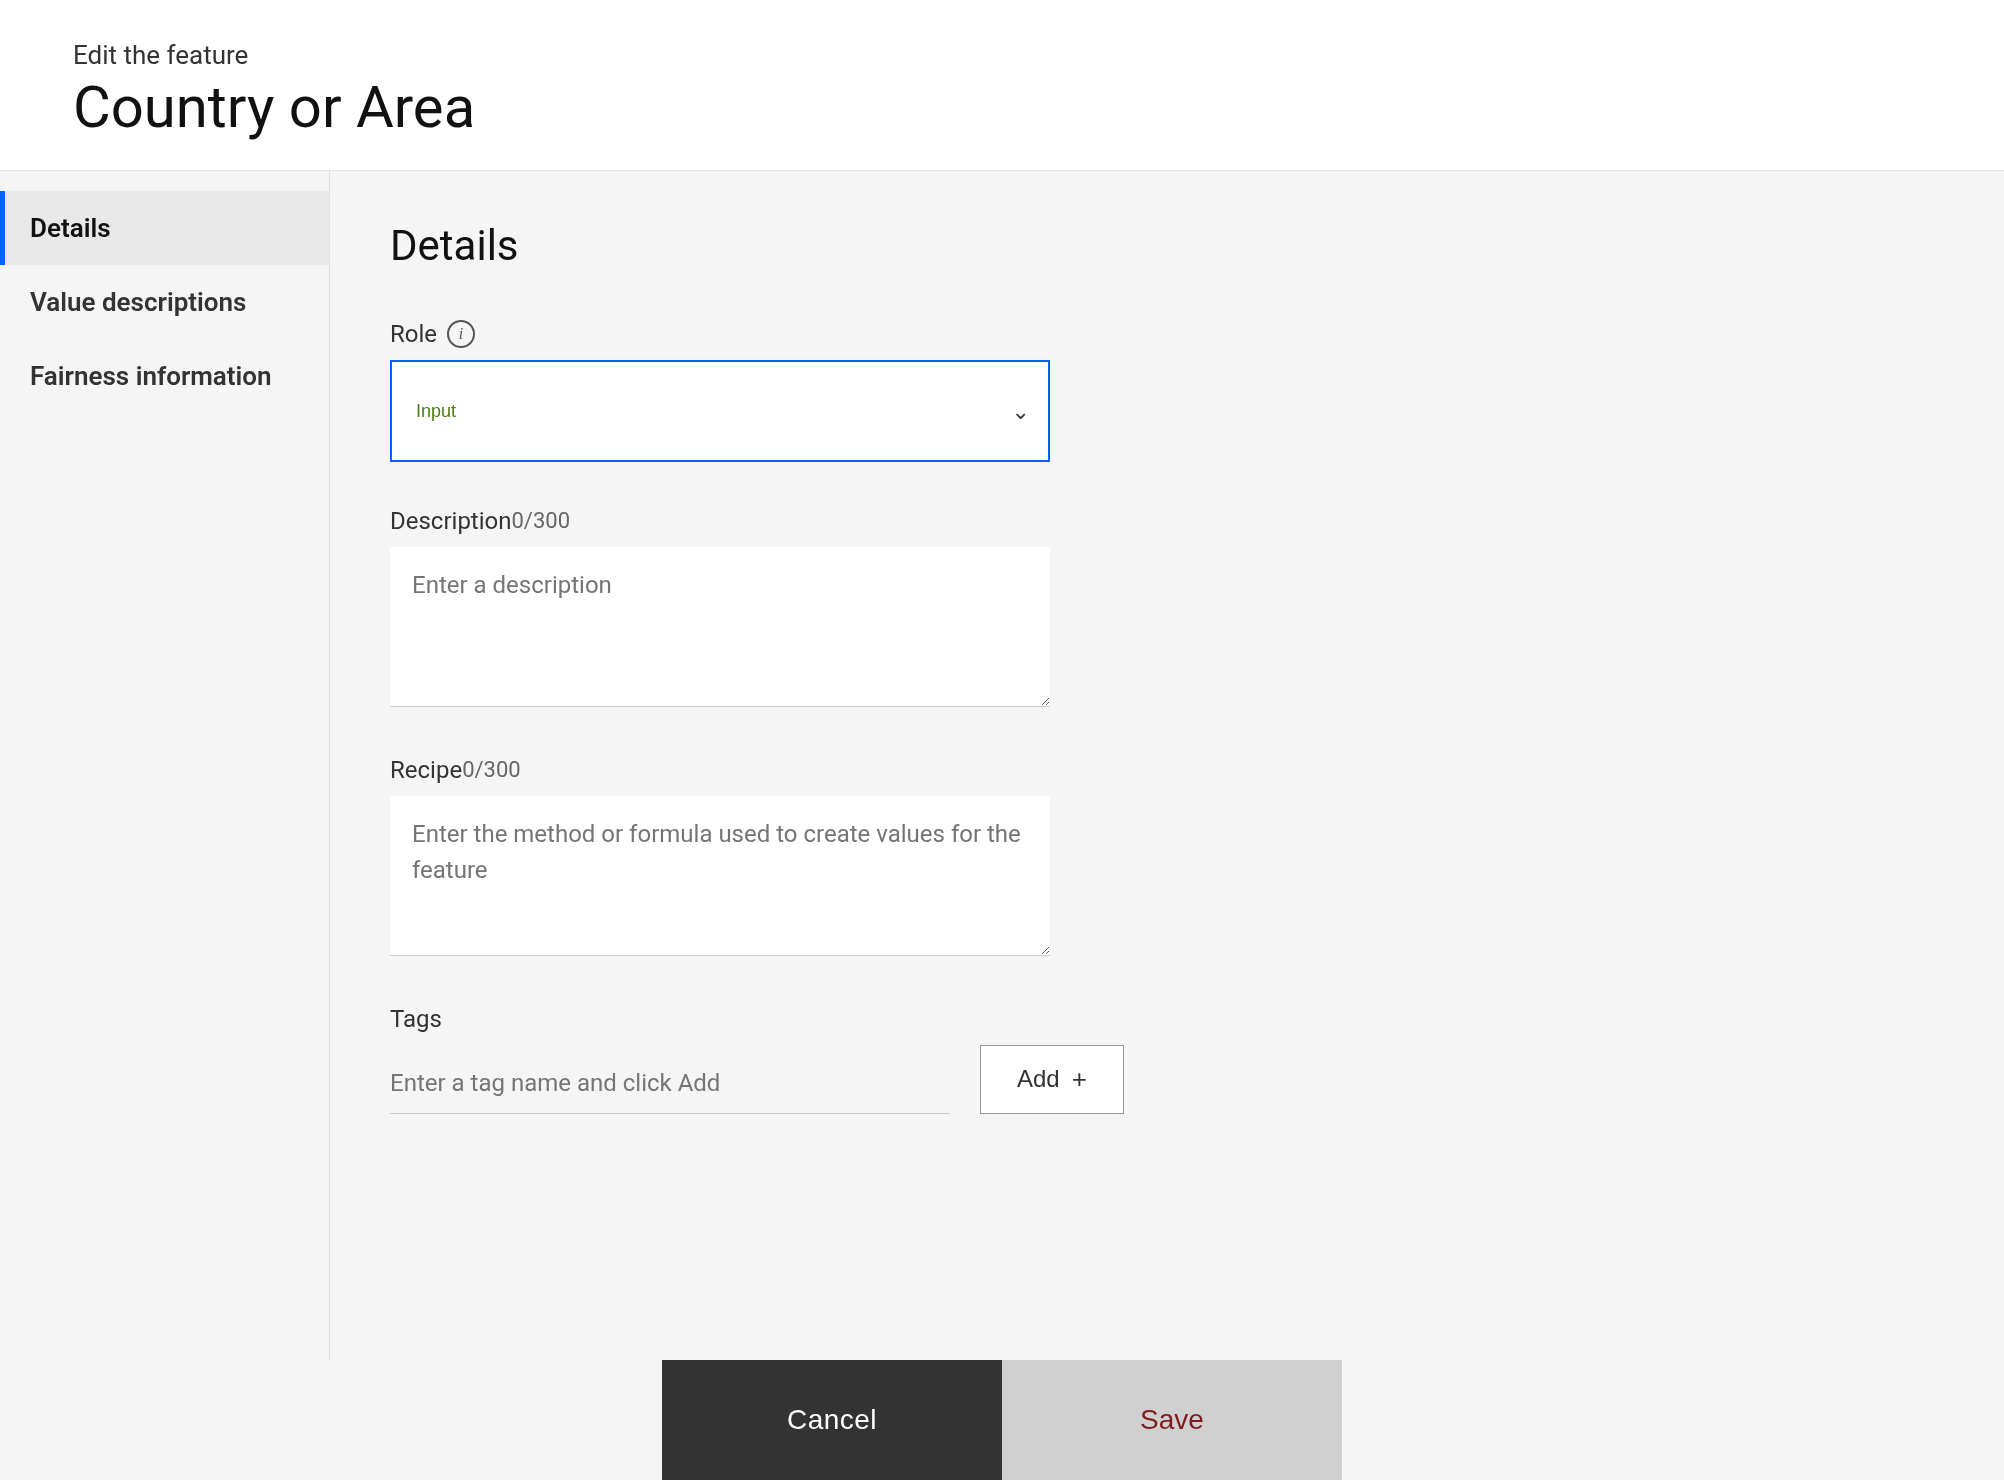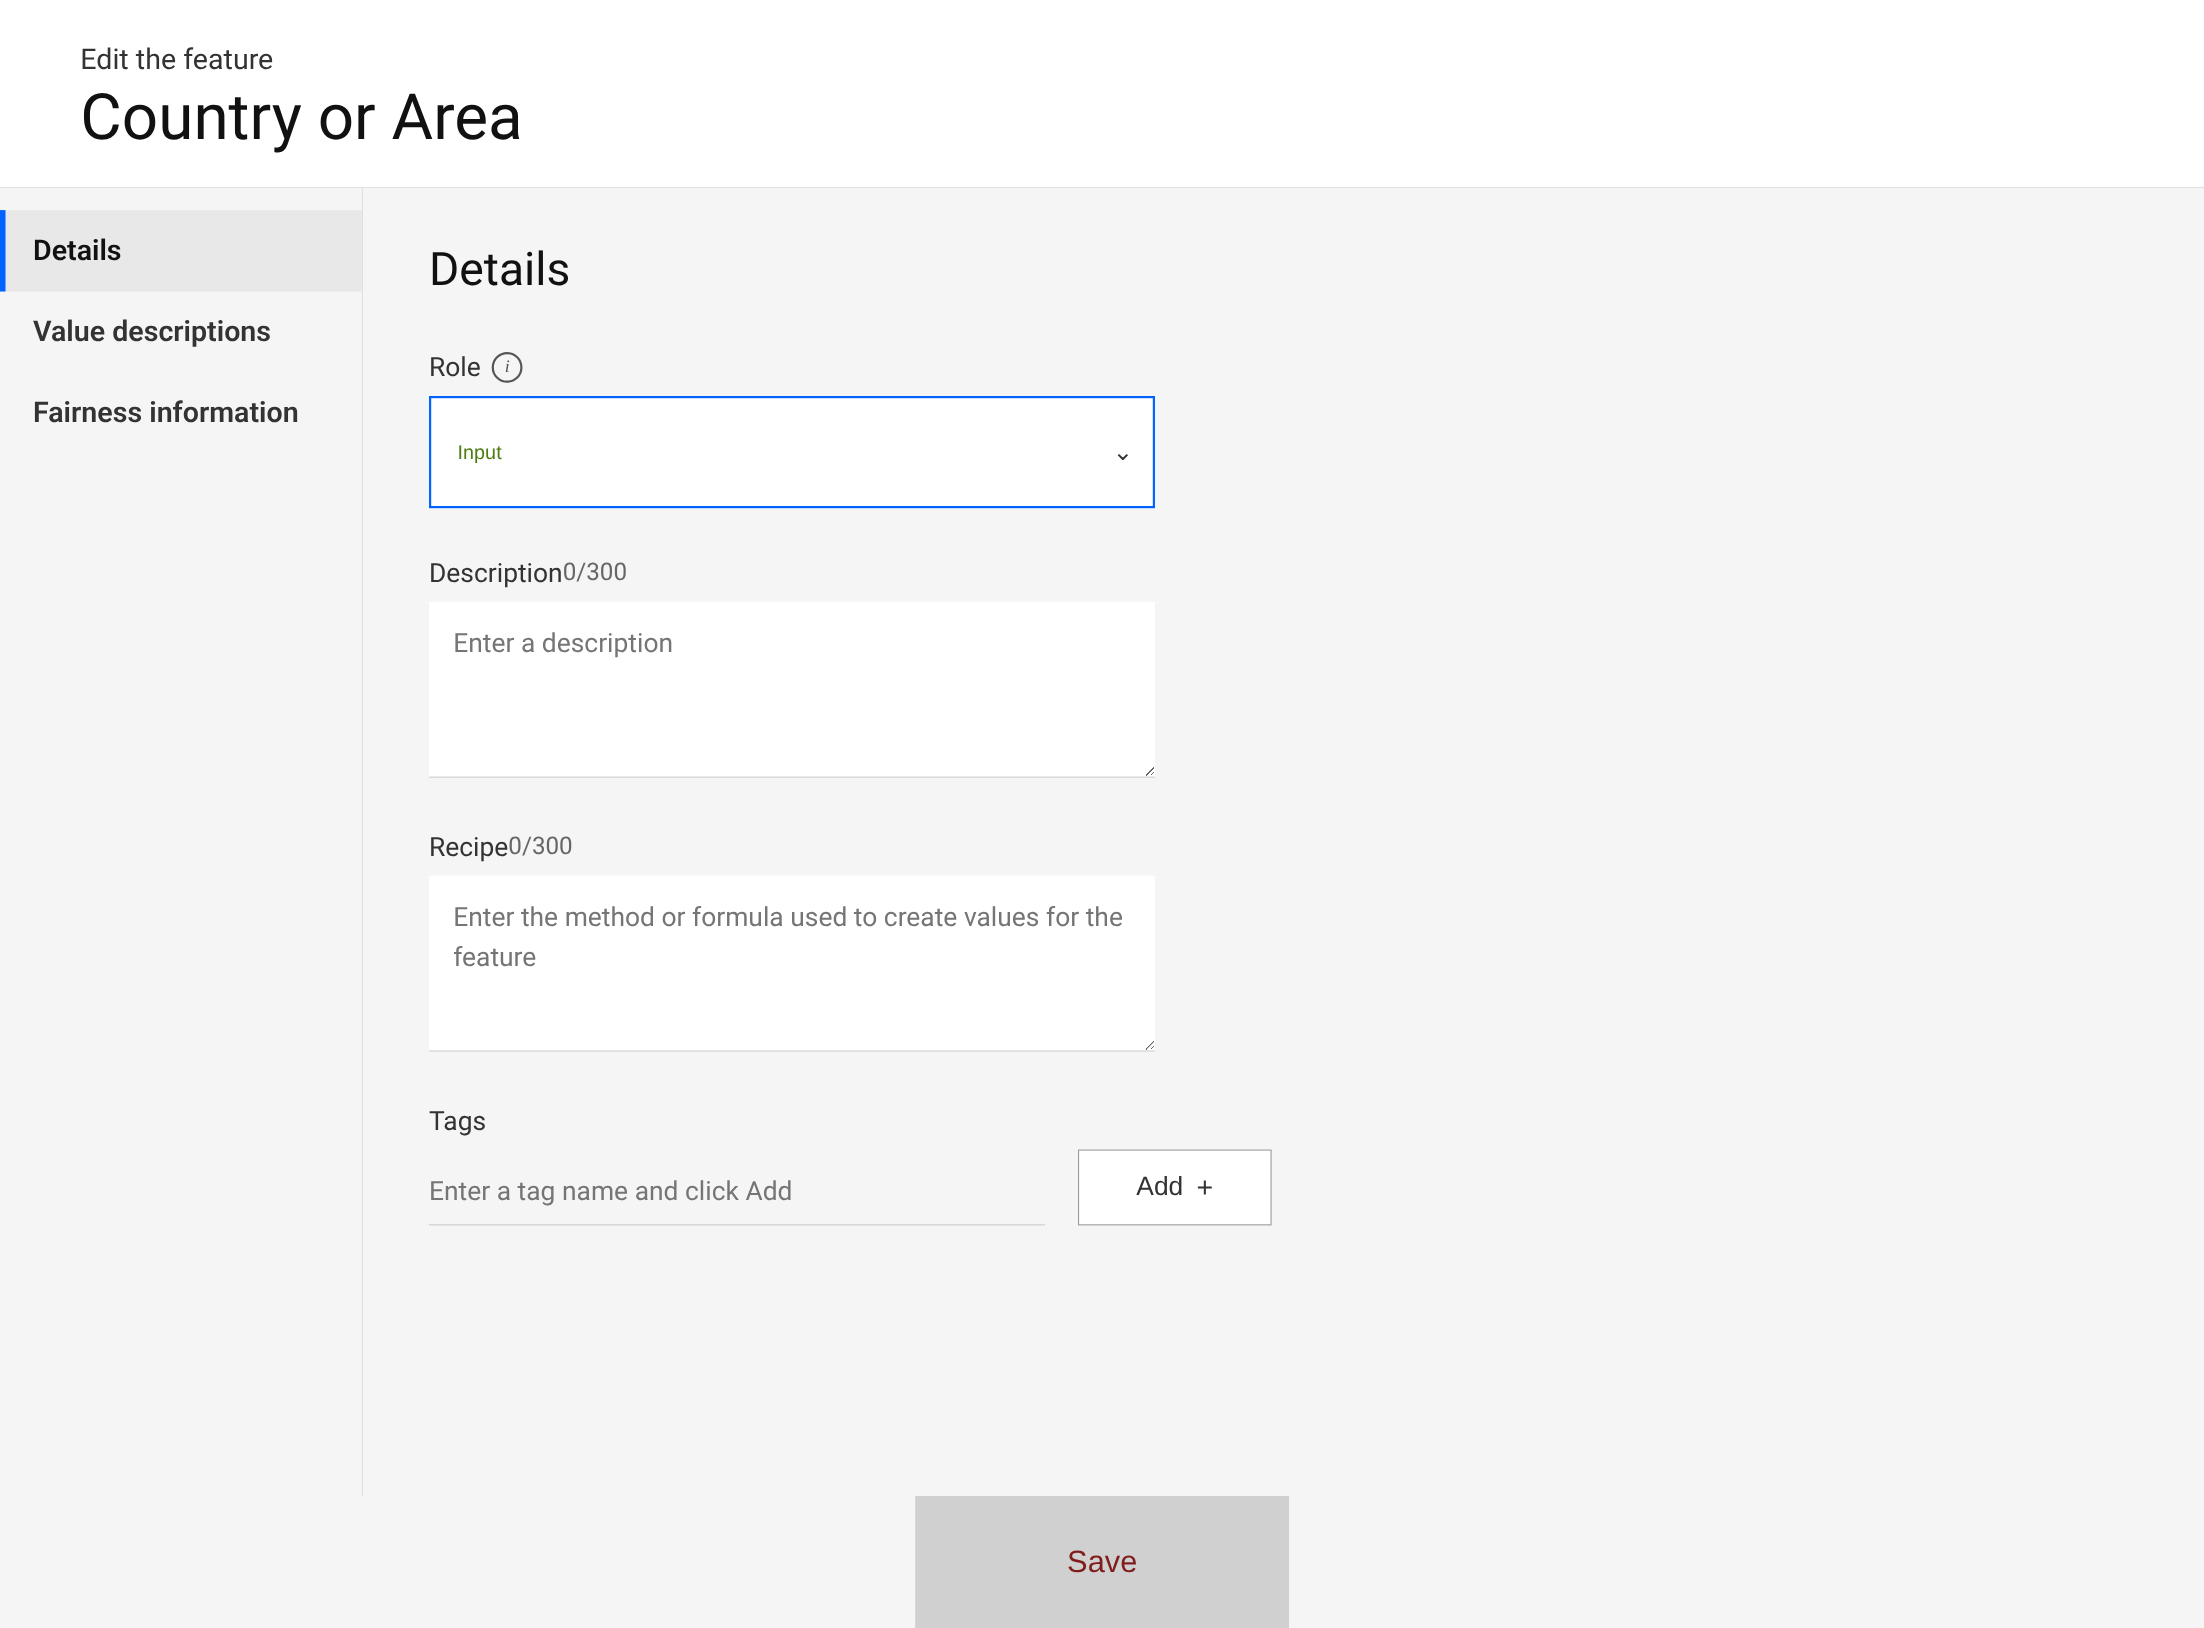--- a/index.html
+++ b/index.html
@@ -185,21 +185,21 @@
       font-size: 24px;
       border: none;
       border-bottom: 1px solid #ccc;
       background: transparent;
       outline: none;
       color: #999;
       font-family: inherit;
     }
 
     .add-button {
-      padding: 18px 52px;
+      padding: 18px 36px;
       font-size: 24px;
       border: 1px solid #999;
       background: #fff;
       cursor: pointer;
       display: flex;
       align-items: center;
       gap: 12px;
       color: #333;
       font-weight: 400;
     }
@@ -320,15 +320,16 @@
           <span class="add-plus">+</span>
         </button>
       </div>
     </div>
 
   </div>
 </div>
 
 <div class="footer">
   <div class="footer-spacer"></div>
+  <button class="footer-cancel">Cancel</button>
   <button class="footer-save">Save</button>
   <div class="footer-spacer"></div>
 </div>
 
 </body></html>

